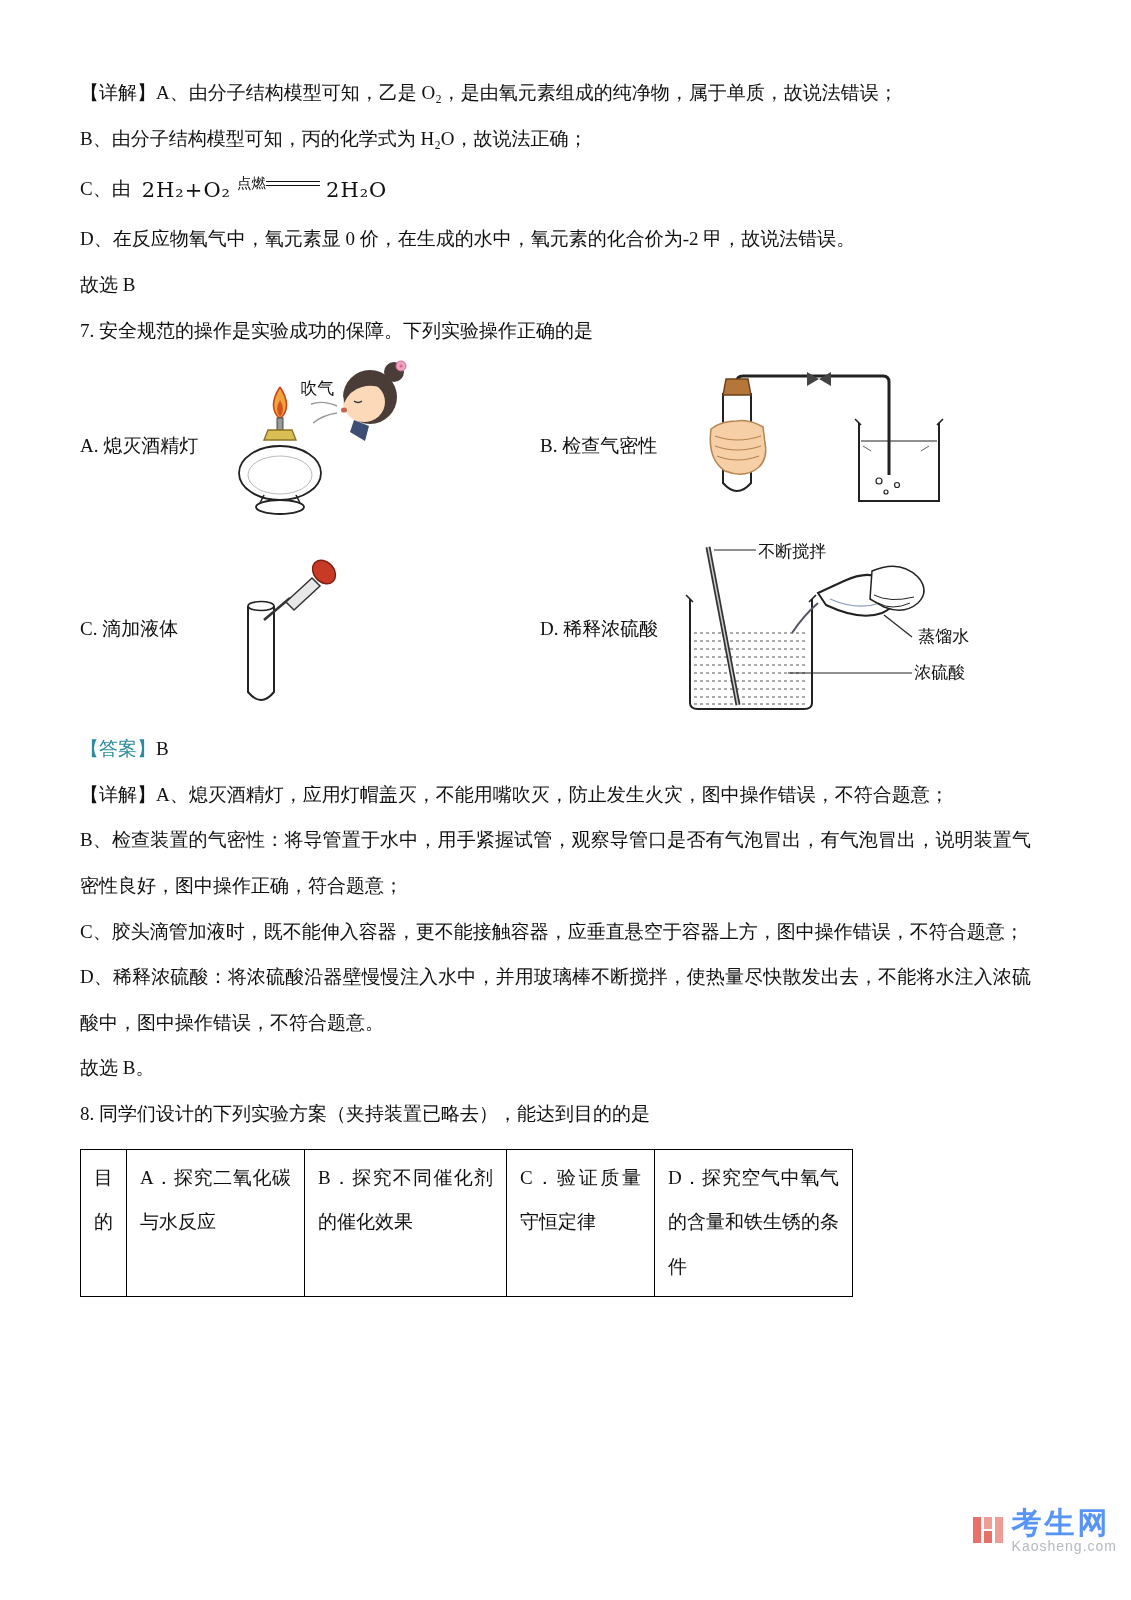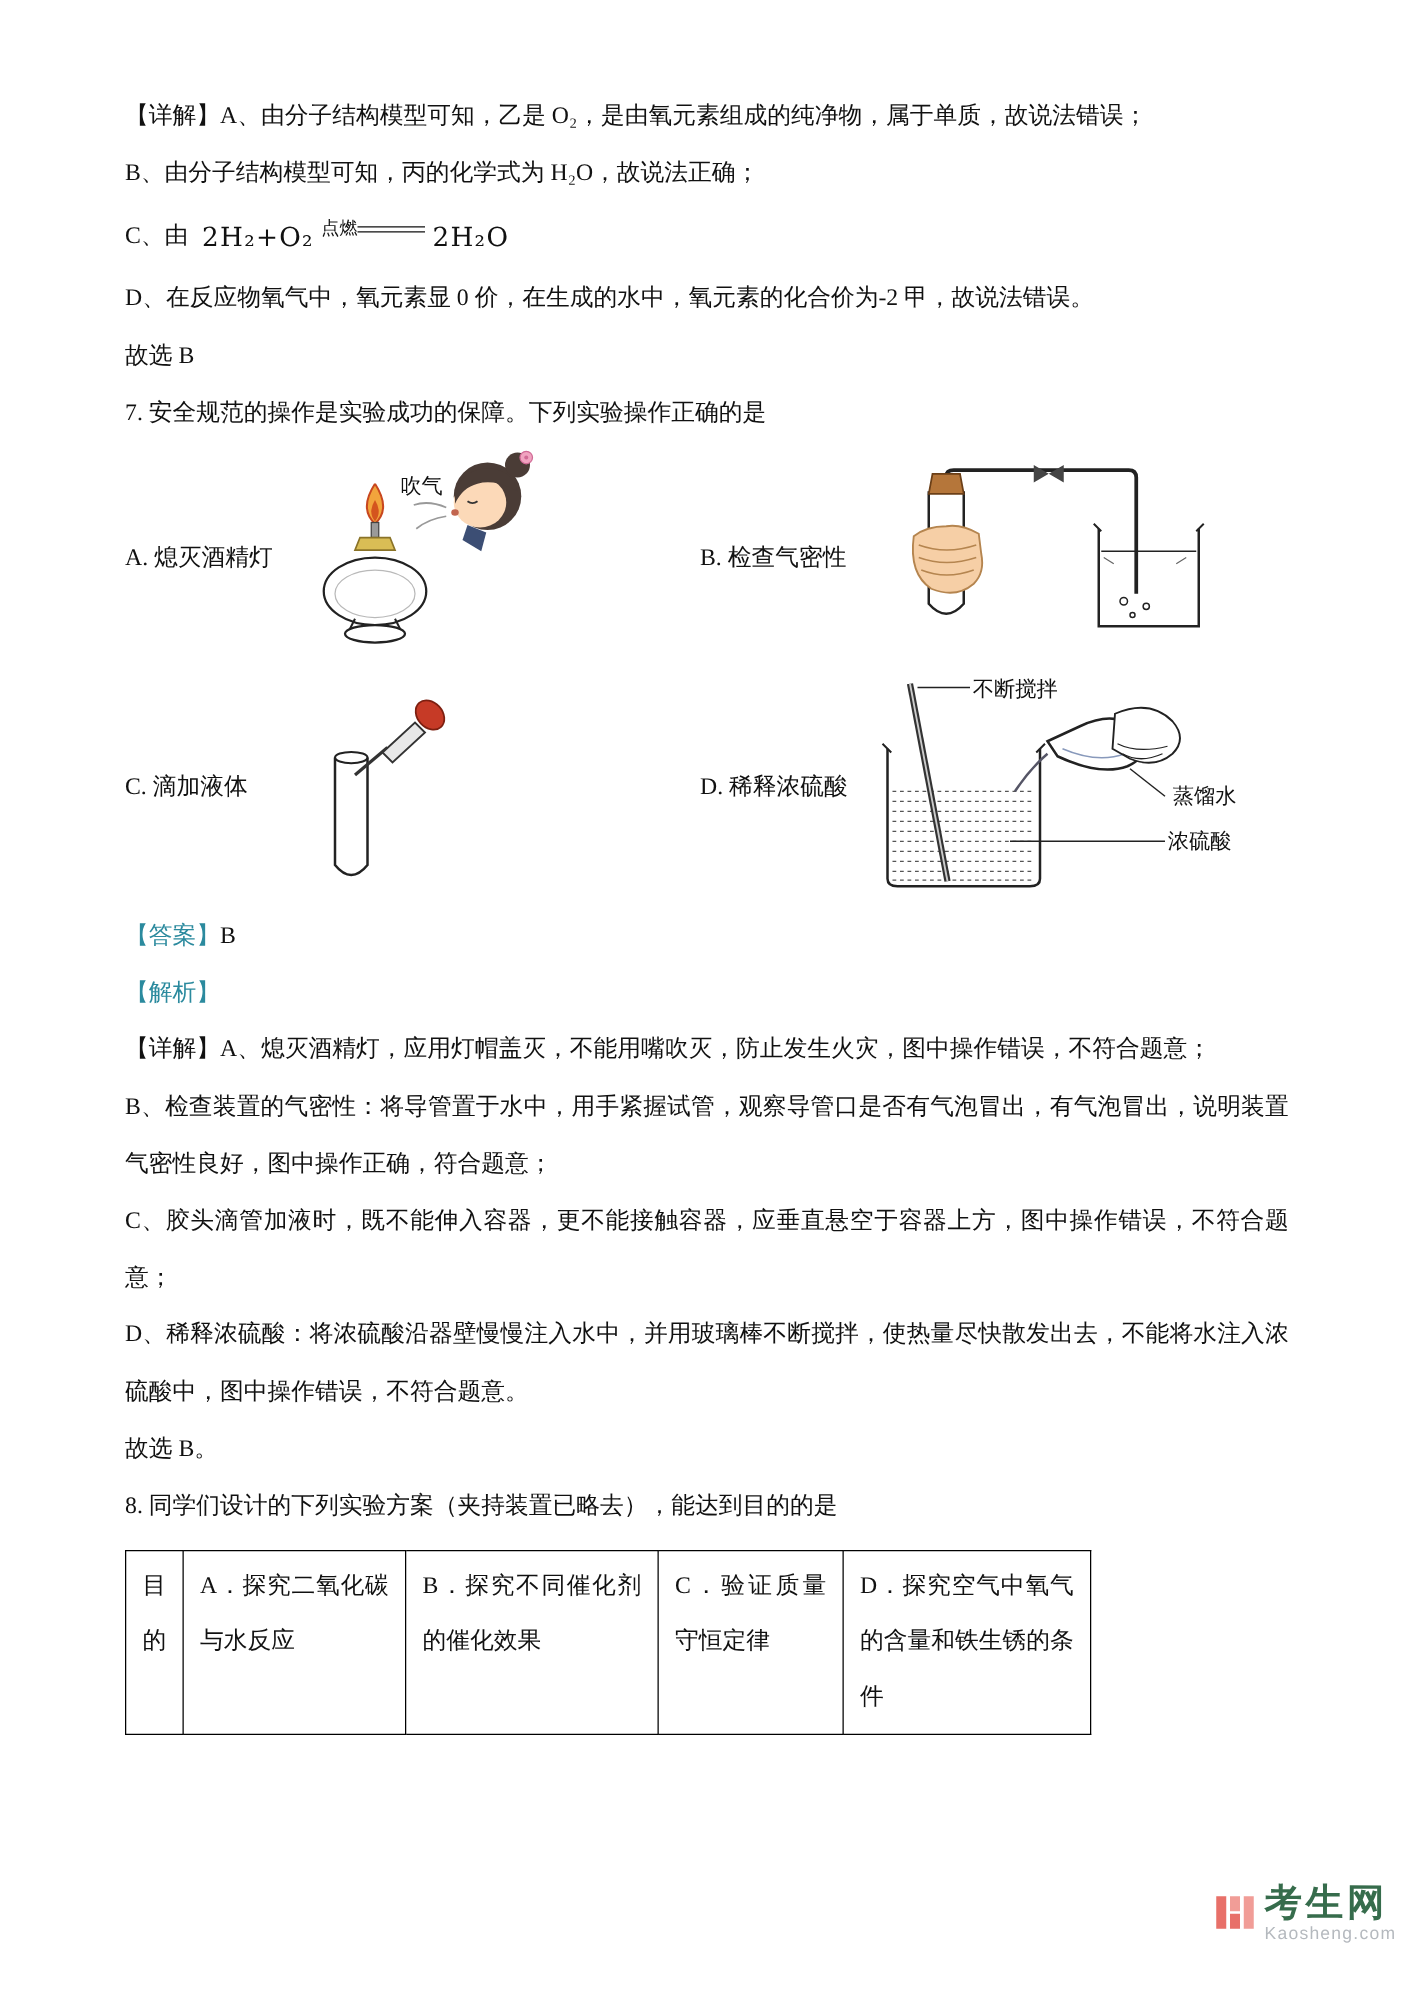--- a/index.html
+++ b/index.html
@@ -4,21 +4,21 @@
 <style>
   html,body{margin:0;padding:0;background:#ffffff;}
   .page{
     position:relative;
     width:1131px;height:1600px;
     background:#ffffff;
     font-family:"Liberation Serif","DejaVu Serif",serif;
     color:#111;
     overflow:hidden;
   }
-  .content{position:relative;padding:70px 100px 0 100px;font-size:19px;}
+  .content{position:relative;padding:70px 100px 0 80px;font-size:19px;}
   p.doc-line{margin:0;line-height:2.4;text-align:justify;}
   .teal{color:#2b8a9e;}
 
   
   .eq-line{display:flex;align-items:flex-start;line-height:1.3;padding:16px 0 12px;}
   .eq-prefix{margin-right:8px;}
   .eq-math{font-size:21px;letter-spacing:1px;margin:0 3px;font-family:"DejaVu Serif",serif;}
   .eq-cond{display:inline-flex;flex-direction:row;align-items:center;margin:0 3px;transform:translateY(-4px);}
   .cond-text{font-size:14.5px;line-height:1.4;}
   .cond-line{width:54px;height:3px;border-top:1.6px solid #111;border-bottom:1.6px solid #111;}
@@ -36,21 +36,21 @@
   .lbl-acid{left:246px;top:122px;}
 
   
   .q8-table{border-collapse:collapse;margin-top:12px;}
   .q8-table td{border:1.4px solid #000;padding:6px 13px;line-height:2.35;vertical-align:top;font-size:19px;text-align:justify;}
   .q8-table td.head-cell{text-align:center;padding:6px 9px;}
 
   
   .watermark{position:absolute;right:14px;bottom:46px;display:flex;gap:7px;align-items:center;opacity:0.85;}
   .wm-text{display:flex;flex-direction:column;}
-  .wm-cn{font-size:30px;font-weight:bold;color:#14532d;line-height:1.05;letter-spacing:3px;font-family:"Liberation Sans",sans-serif;}
+  .wm-cn{font-size:30px;font-weight:bold;color:#3b82f6;line-height:1.05;letter-spacing:3px;font-family:"Liberation Sans",sans-serif;}
   .wm-en{font-size:14px;color:#a8adb3;letter-spacing:1px;font-family:"Liberation Sans",sans-serif;}
 </style>
 </head>
 <body>
 
 <div class="page">
   <div class="content">
 
     <p class="doc-line">【详解】A、由分子结构模型可知，乙是 O₂，是由氧元素组成的纯净物，属于单质，故说法错误；</p>
     <p class="doc-line">B、由分子结构模型可知，丙的化学式为 H₂O，故说法正确；</p>
@@ -182,21 +182,20 @@
             <line x1="244" y1="132" x2="120" y2="132" stroke="#222" stroke-width="1.2"></line>
           </svg>
           <span class="fig-label lbl-stir">不断搅拌</span>
           <span class="fig-label lbl-water">蒸馏水</span>
           <span class="fig-label lbl-acid">浓硫酸</span>
         </div>
       </div>
     </div>
 
     <p class="doc-line"><span class="teal">【答案】</span><span>B</span></p>
-    <p class="doc-line teal">【解析】</p>
     <p class="doc-line">【详解】A、熄灭酒精灯，应用灯帽盖灭，不能用嘴吹灭，防止发生火灾，图中操作错误，不符合题意；</p>
     <p class="doc-line">B、检查装置的气密性：将导管置于水中，用手紧握试管，观察导管口是否有气泡冒出，有气泡冒出，说明装置气密性良好，图中操作正确，符合题意；</p>
     <p class="doc-line">C、胶头滴管加液时，既不能伸入容器，更不能接触容器，应垂直悬空于容器上方，图中操作错误，不符合题意；</p>
     <p class="doc-line">D、稀释浓硫酸：将浓硫酸沿器壁慢慢注入水中，并用玻璃棒不断搅拌，使热量尽快散发出去，不能将水注入浓硫酸中，图中操作错误，不符合题意。</p>
     <p class="doc-line">故选 B。</p>
 
     <p class="doc-line">8. 同学们设计的下列实验方案（夹持装置已略去），能达到目的的是</p>
 
     <table class="q8-table">
       <colgroup>

